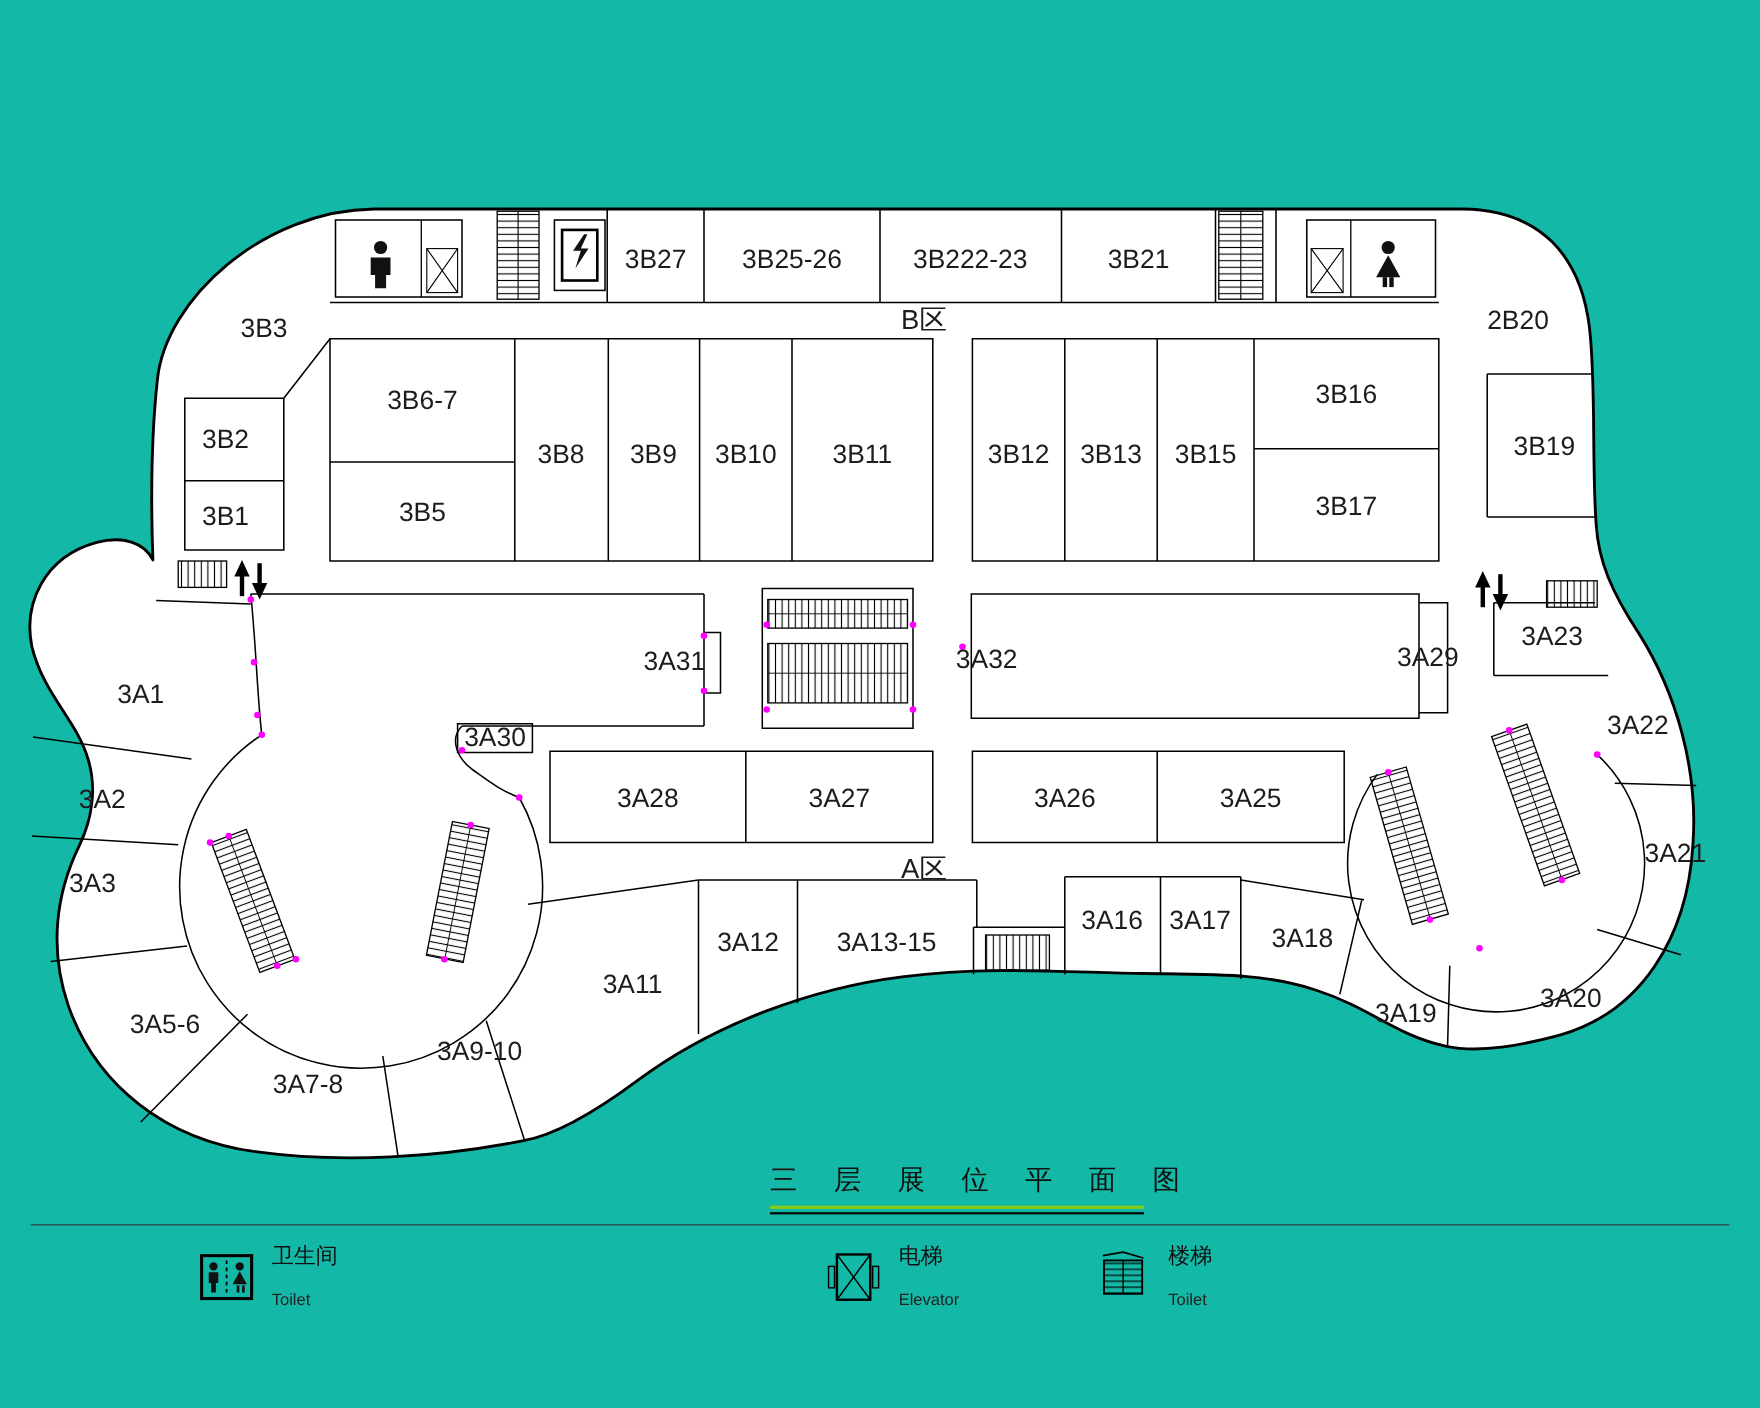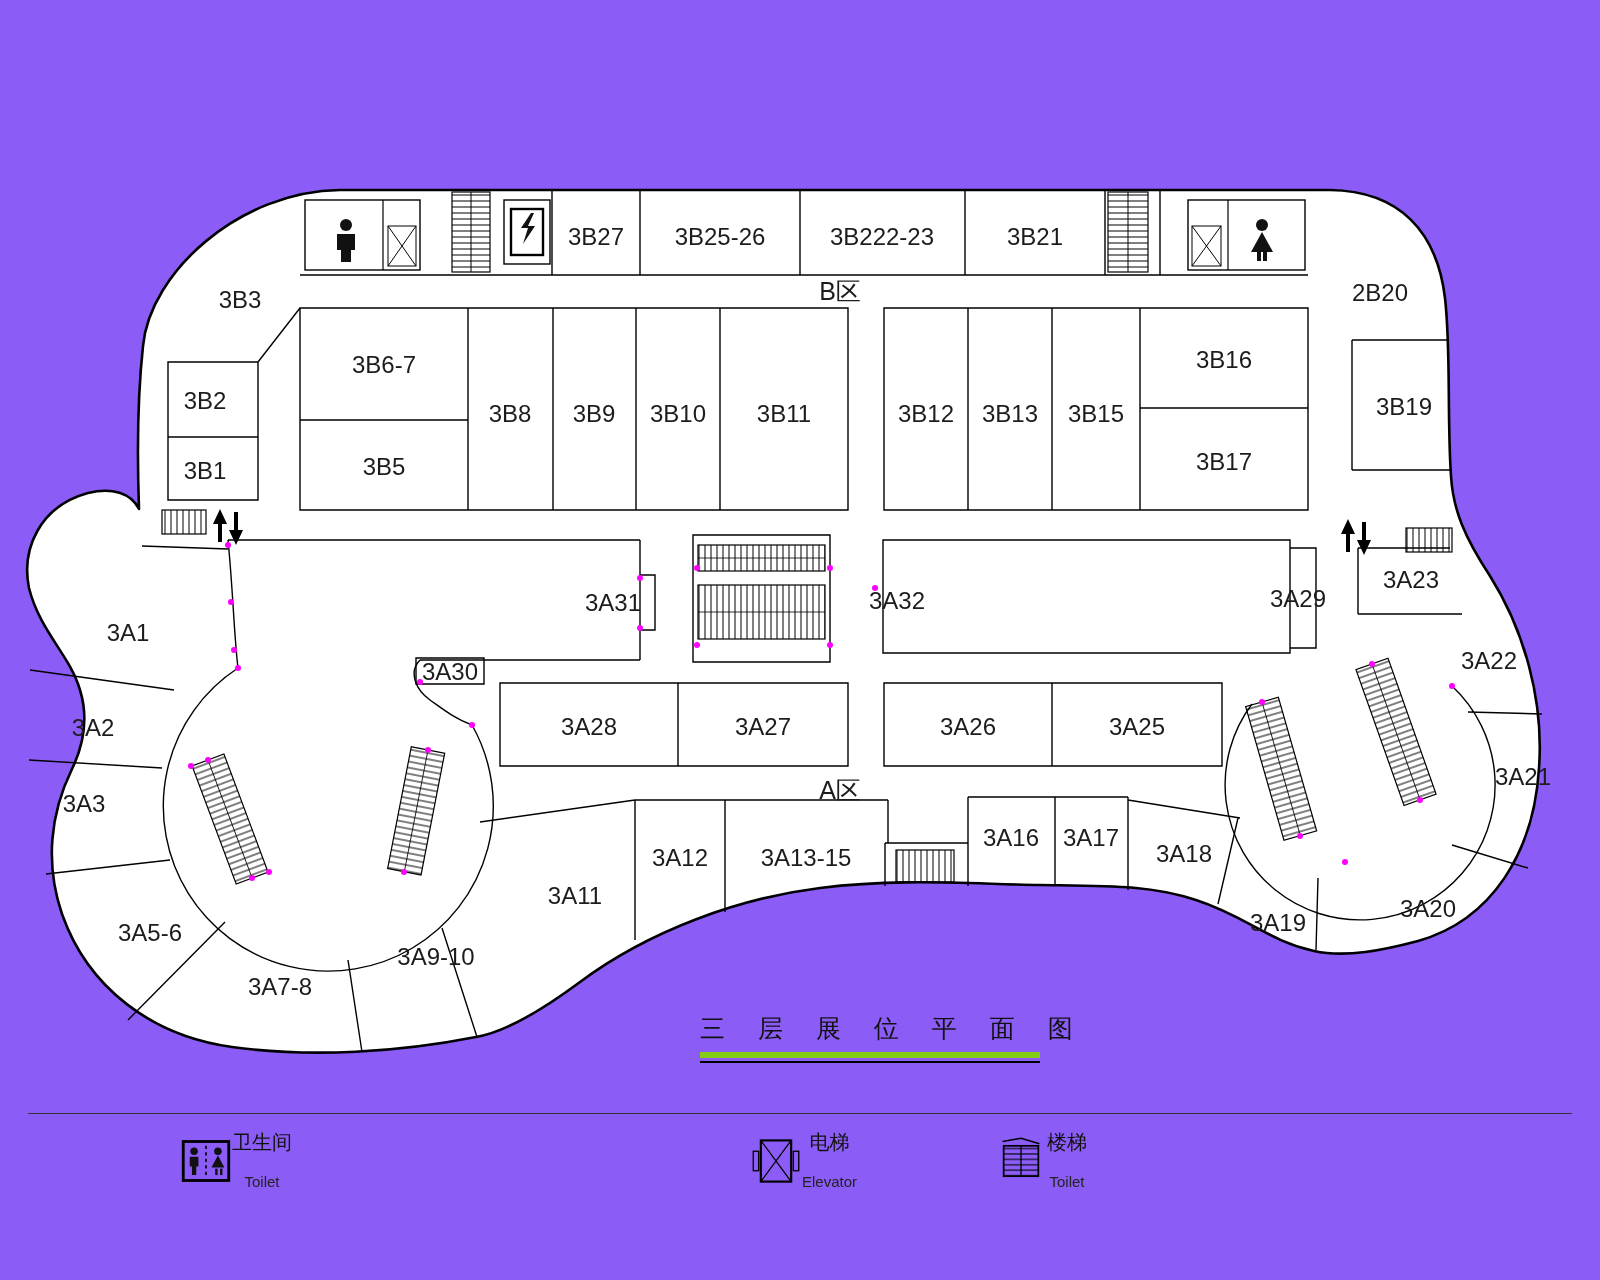--- a/index.html
+++ b/index.html
@@ -1,34 +1,34 @@
 <!DOCTYPE html>
 <html><head>
 <meta charset="utf-8">
 <style>
   html,body{margin:0;padding:0;background:#fff;}
-  .page{position:relative;width:1600px;height:1280px;background:#8b5cf6;overflow:hidden;
+  .page{position:relative;width:1600px;height:1280px;background:#14b8a6;overflow:hidden;
         font-family:"Liberation Sans","DejaVu Sans",sans-serif;color:#1c1c1c;}
   .plan{position:absolute;top:0;left:0;}
   .plan text{font-family:"Liberation Sans","DejaVu Sans",sans-serif;
              text-anchor:middle;dominant-baseline:central;}
   .booth-label{font-size:24px;fill:#1c1c1c;}
   .zone-label{font-size:25px;fill:#1c1c1c;}
   .wall-thick{fill:#fff;stroke:#000;stroke-width:2.6;stroke-linejoin:round;}
   .wall{fill:none;stroke:#000;stroke-width:1.4;}
   .wall-thin{fill:none;stroke:#000;stroke-width:1;}
   .hatchbox{stroke:#000;stroke-width:1.2;}
   .marker{fill:#ff00ff;}
   .title-block{position:absolute;top:1012px;left:700px;width:340px;text-align:center;}
   .title-text{font-size:25px;letter-spacing:13px;color:#111;padding-bottom:7px;
-              border-bottom:6px solid #84cc16;white-space:nowrap;}
+              border-bottom:3px solid #84cc16;white-space:nowrap;margin-top:44px;}
   .uline2{height:2px;background:#000;margin-top:3px;}
   .separator{position:absolute;top:1113px;left:28px;width:1544px;height:0;
              border-top:1px solid #333;}
-  .legend-item{position:absolute;top:1130px;display:flex;gap:0;align-items:center;text-align:center;}
+  .legend-item{position:absolute;top:1130px;display:flex;gap:15px;align-items:center;}
   .licon{width:52px;height:52px;flex:0 0 auto;}
   .ltxt .zh{font-size:20px;color:#111;line-height:1.25;}
   .ltxt .en{font-size:15px;color:#222;margin-top:18px;line-height:1.2;}
 </style>
 </head>
 <body>
 
 <div class="page">
 
   <svg class="plan" width="1600" height="1100" viewBox="0 0 1600 1100">

